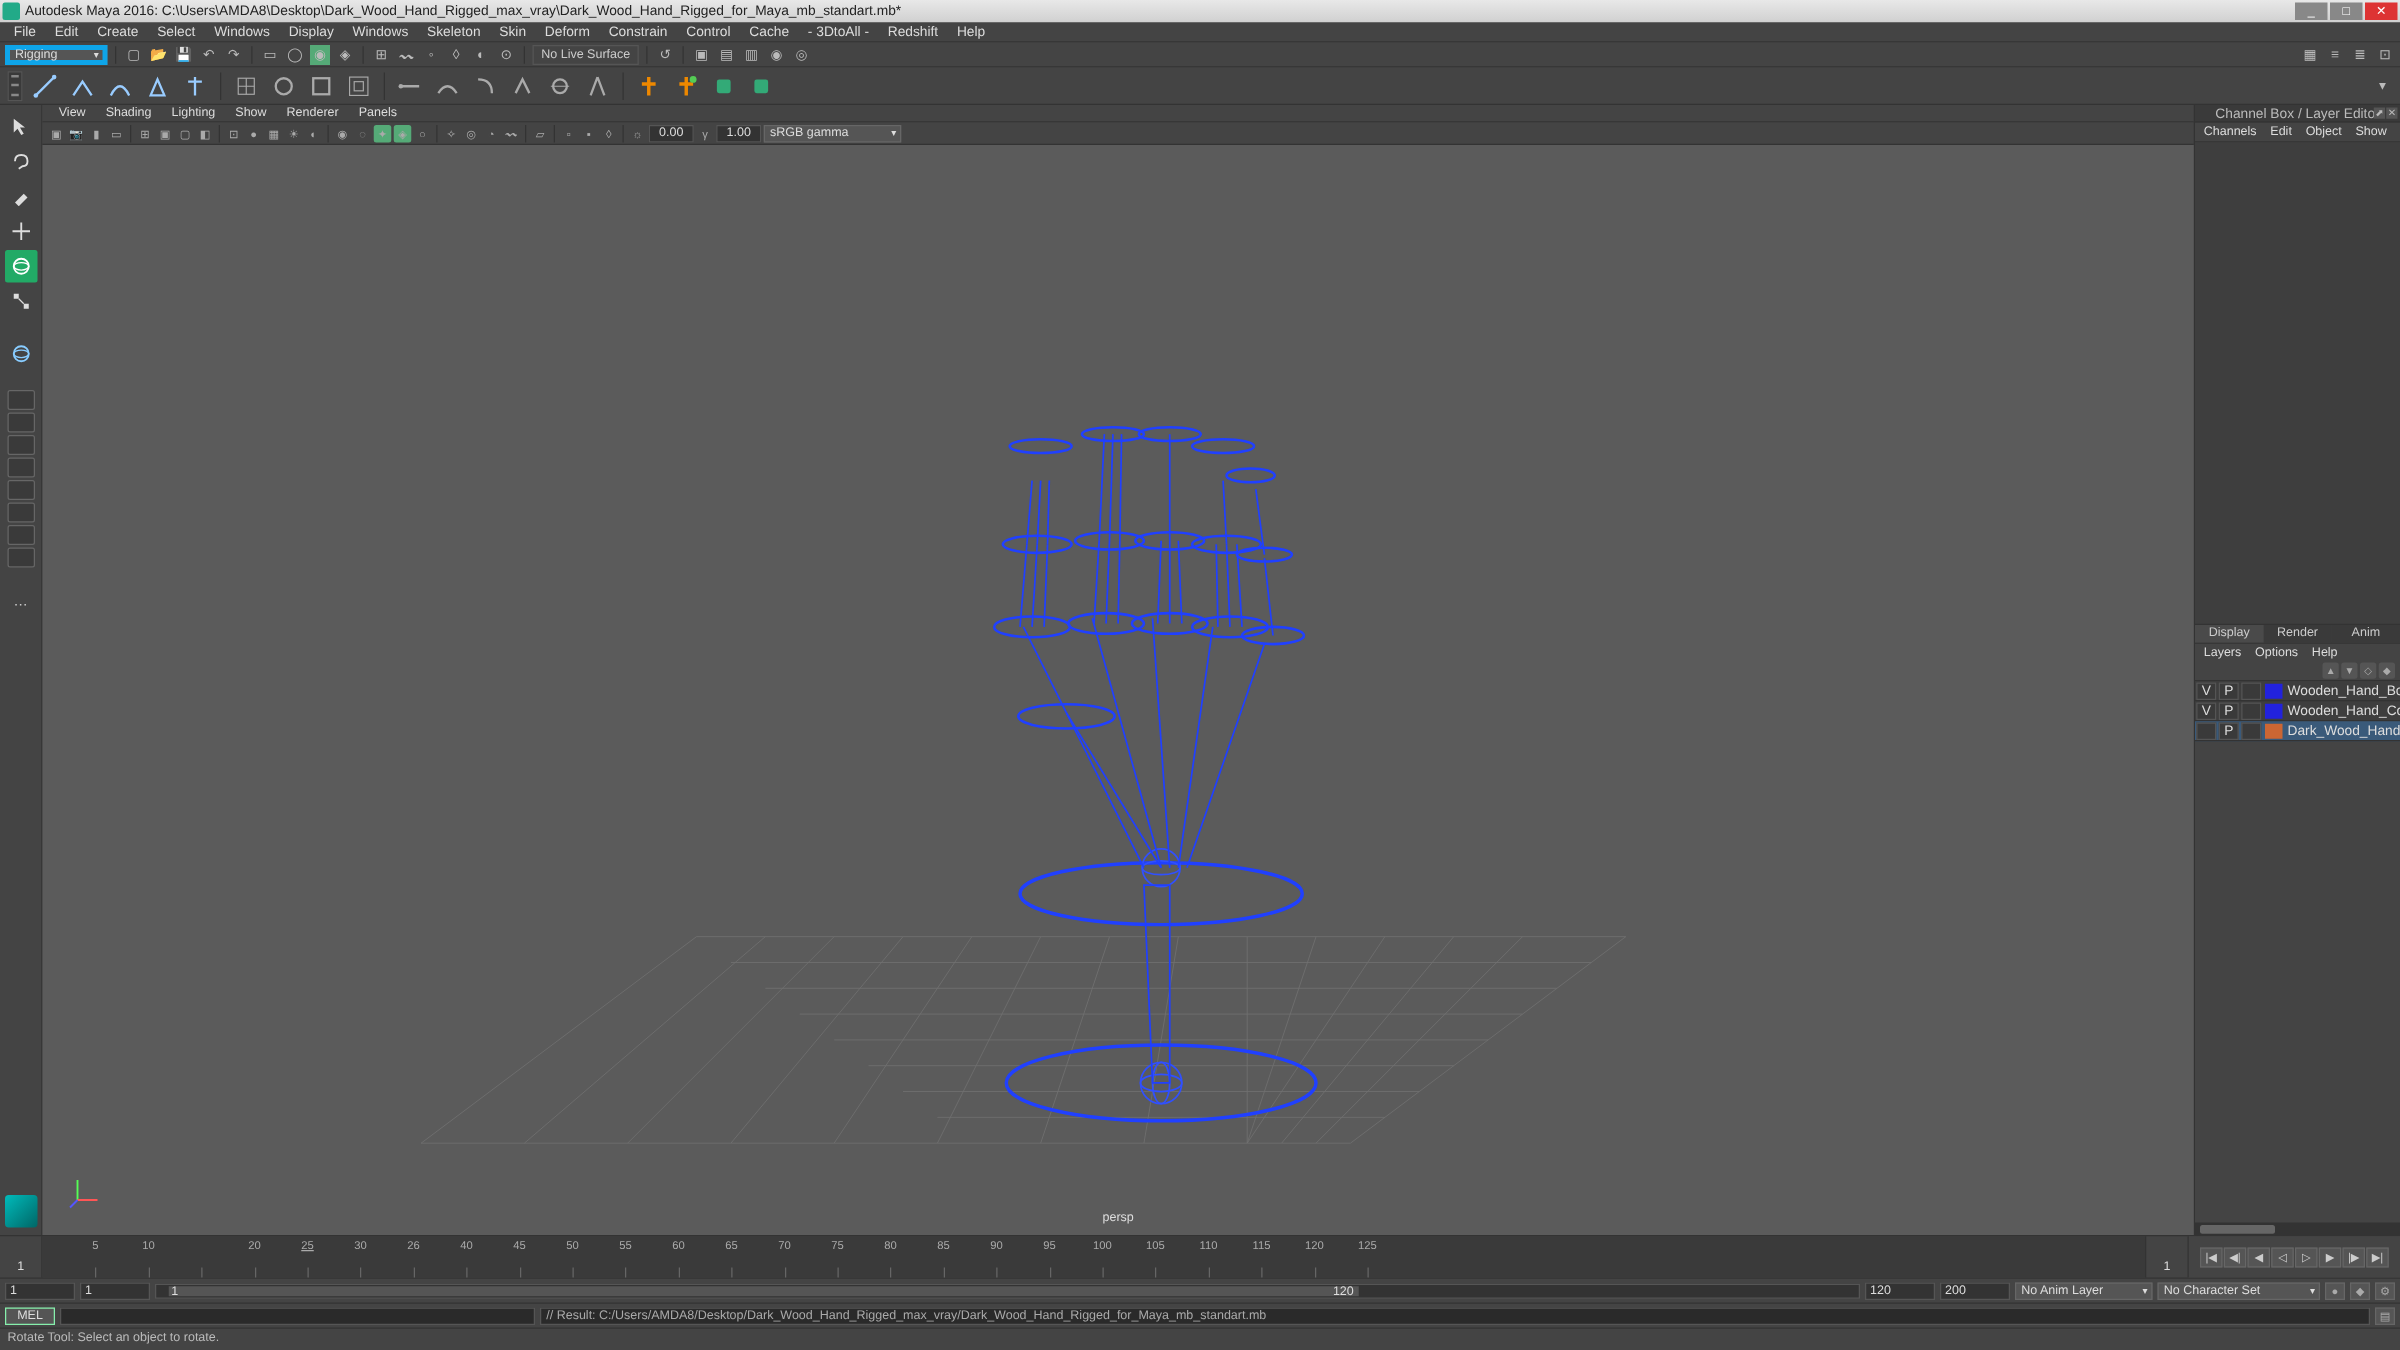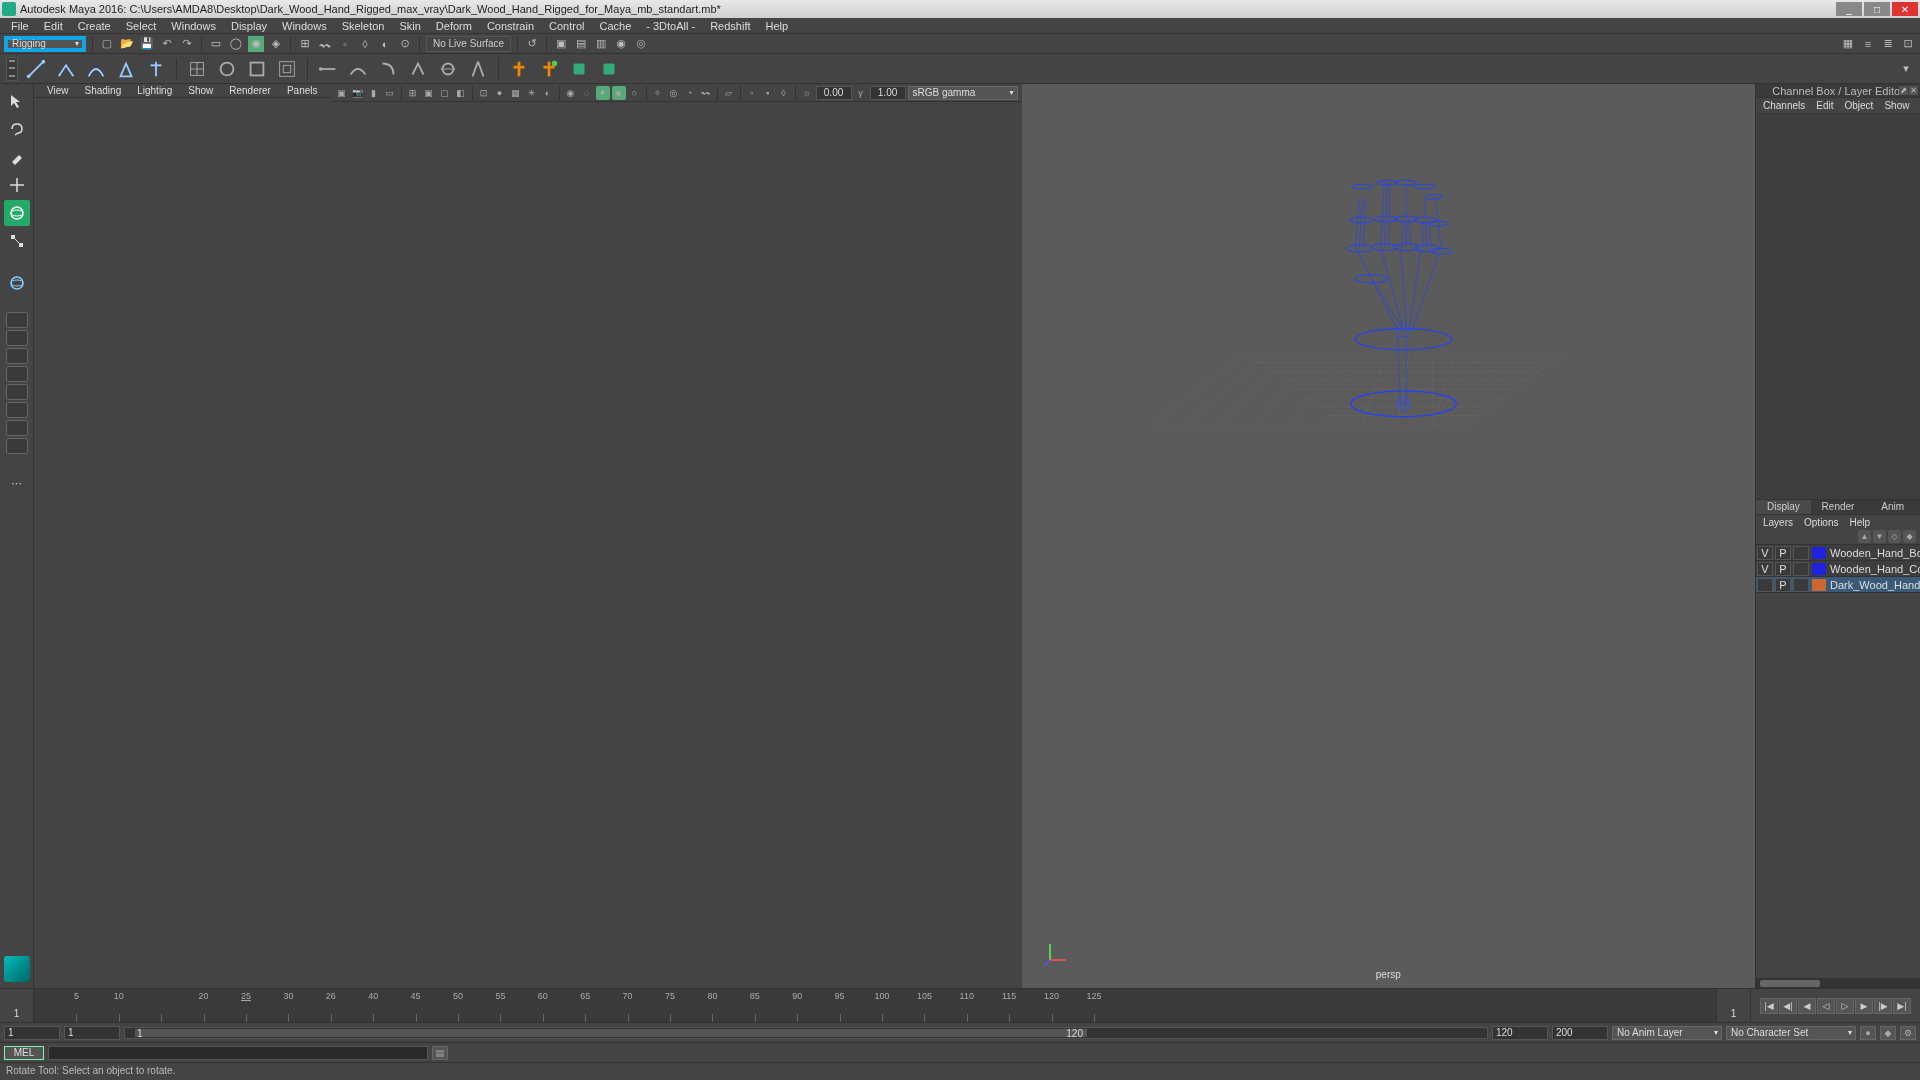--- a/index.html
+++ b/index.html
@@ -39,21 +39,21 @@
 
 .main { display:flex; height:calc(1080px - 18px - 16px - 20px - 30px - 34px - 20px - 20px - 18px); }
 .toolcol { width:34px; background:#444; display:flex; flex-direction:column; align-items:center; gap:2px; padding-top:4px; border-right:1px solid #333; }
 .tool { width:26px; height:26px; display:flex; align-items:center; justify-content:center; cursor:pointer; border-radius:2px; }
 .tool.active { background:#2a6; }
 .toolgap { height:12px; }
 .tool.box { border:1px solid #666; background:#3a3a3a; width:22px; height:16px; }
 .maya-badge { width:26px; height:26px; margin-top:auto; margin-bottom:6px; background:linear-gradient(135deg,#0bb,#066); border-radius:3px; }
 
 
-.viewport-wrap { flex:1; display:flex; flex-direction:row; background:#444; }
+.viewport-wrap { flex:1; display:flex; flex-direction:column; background:#444; }
 .vpmenu { height:14px; background:#444; display:flex; align-items:center; gap:2px; padding:0 6px; border-bottom:1px solid #333; }
 .vpmenu span { padding:0 7px; color:#ddd; cursor:pointer; font-size:10px; }
 .vptoolbar { height:18px; background:#444; display:flex; align-items:center; gap:2px; padding:0 4px; border-bottom:1px solid #333; }
 .vpico { width:14px; height:14px; display:flex; align-items:center; justify-content:center; cursor:pointer; color:#aaa; font-size:9px; }
 .vpico.on { background:#5a7; border-radius:2px; }
 .vpnum { width:36px; height:14px; background:#333; border:1px solid #555; color:#ddd; font-size:10px; text-align:center; line-height:12px; }
 .vpsel { width:110px; height:14px; background:#555; border:1px solid #666; color:#ddd; font-size:10px; padding:0 4px; line-height:12px; position:relative; cursor:pointer;}
 .vpsel::after { content:"▾"; position:absolute; right:3px; font-size:8px; }
 
 .viewport { flex:1; background:#5b5b5b; position:relative; overflow:hidden; }
@@ -646,16 +646,17 @@
   <div class="rdrop">No Anim Layer</div>
   <div class="rdrop" style="width:130px">No Character Set</div>
   <div class="ricn">●</div>
   <div class="ricn">◆</div>
   <div class="ricn">⚙</div>
 </div>
 
 <div class="cmdrow">
   <div class="melbtn">MEL</div>
   <div class="cmdinput"></div>
+  <div class="cmdout">// Result: C:/Users/AMDA8/Desktop/Dark_Wood_Hand_Rigged_max_vray/Dark_Wood_Hand_Rigged_for_Maya_mb_standart.mb</div>
   <div class="ricn">▤</div>
 </div>
 
 <div class="status">Rotate Tool: Select an object to rotate.</div>
 
 </body></html>

